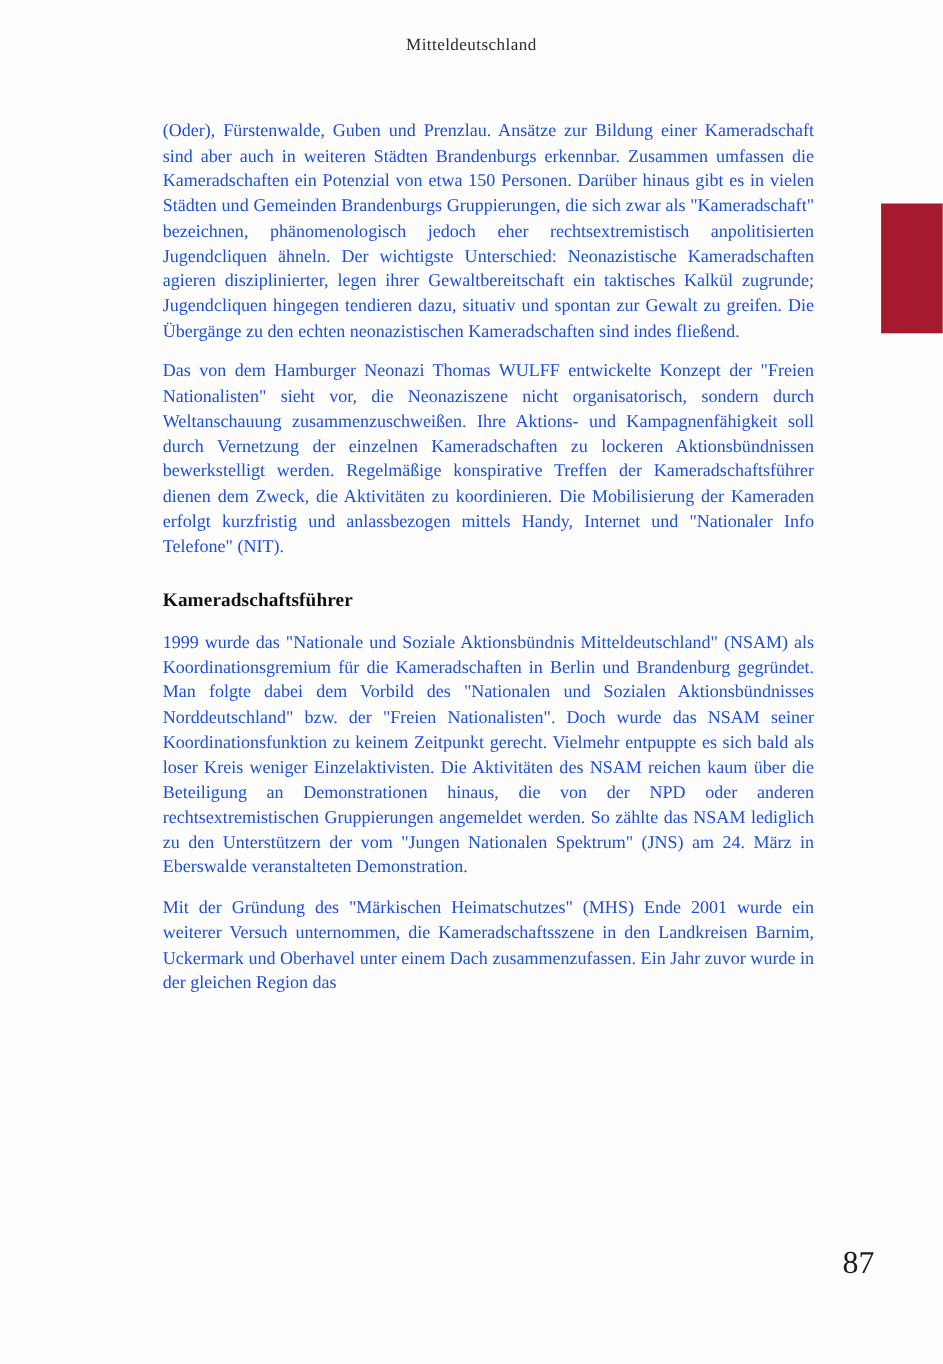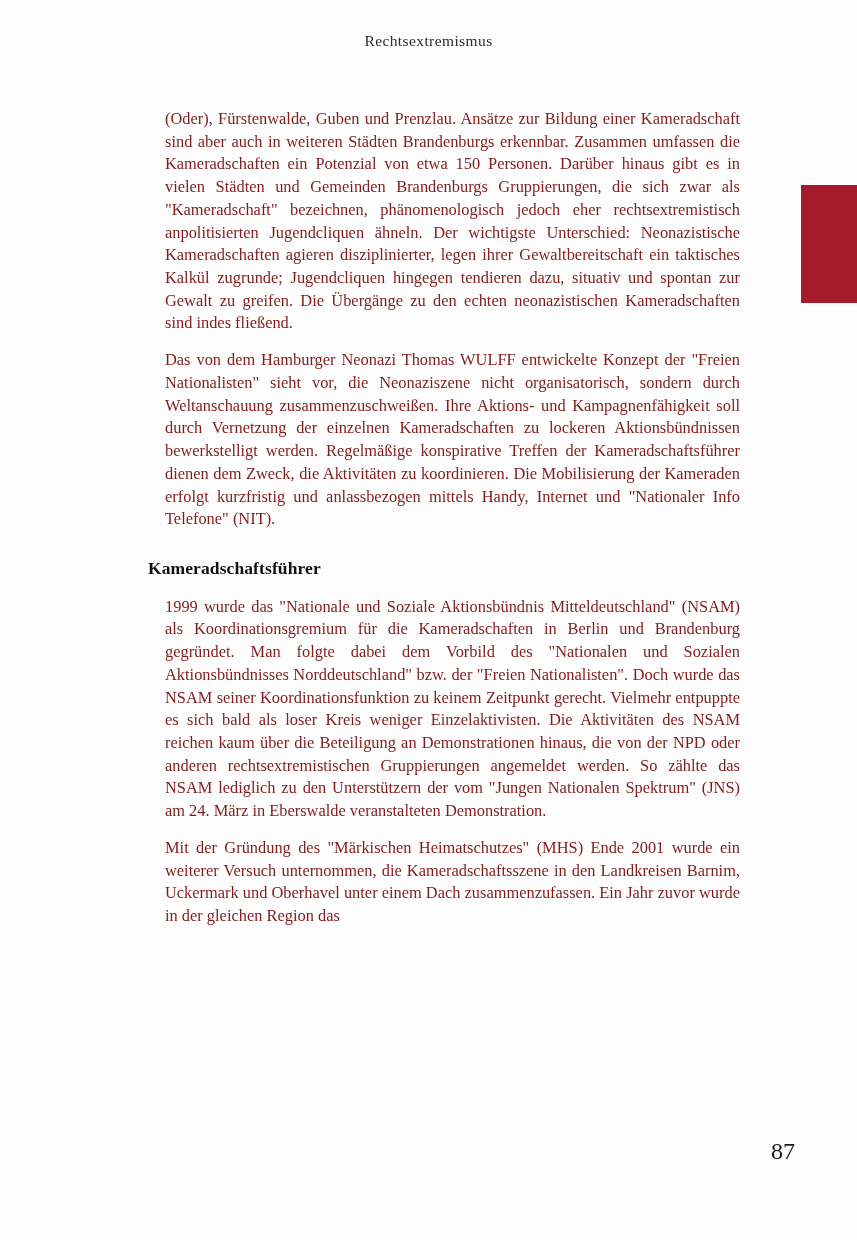--- a/index.html
+++ b/index.html
@@ -39,56 +39,56 @@
     height: 118px;
     background: #a51a2d;
   }
   .content {
     position: absolute;
     left: 148px;
     top: 108px;
     width: 592px;
   }
   p.body-par {
-    margin: 0 0 14px 17px;
+    margin: 0 0 14px 0;
     font-size: 16.4px;
     line-height: 1.385;
     text-align: justify;
     text-justify: inter-word;
-    color: #7f1d1d;
+    color: #1d4ed8;
     hyphens: manual;
   }
   p.body-par:last-child {
     margin-bottom: 0;
   }
   h2.section-heading {
     margin: 26px 0 16px 0;
     font-size: 17.5px;
     font-weight: bold;
     line-height: 1.3;
     color: #111111;
     text-align: left;
     letter-spacing: 0.1px;
   }
   .page-number {
     position: absolute;
     right: 62px;
     bottom: 75px;
-    font-size: 24px;
+    font-size: 29px;
     color: #1b1b1b;
     font-family: "Liberation Serif", serif;
     margin-top: 36px;
   }
 </style>
 </head>
 <body>
 
 <div class="page">
 
-  <div class="running-head">Rechtsextremismus</div>
+  <div class="running-head">Mitteldeutschland</div>
 
   <div class="red-tab"></div>
 
   <div class="content">
 
     <p class="body-par">(Oder), Fürstenwalde, Guben und Prenzlau. Ansätze zur Bildung einer Kameradschaft sind aber auch in weiteren Städten Brandenburgs erkennbar. Zusammen umfassen die Kameradschaften ein Potenzial von etwa 150 Personen. Darüber hinaus gibt es in vielen Städten und Gemeinden Brandenburgs Gruppierungen, die sich zwar als "Kameradschaft" bezeichnen, phänomenologisch jedoch eher rechtsextremistisch anpolitisierten Jugendcliquen ähneln. Der wichtigste Unterschied: Neonazistische Kameradschaften agieren disziplinierter, legen ihrer Gewaltbereitschaft ein taktisches Kalkül zugrunde; Jugendcliquen hingegen tendieren dazu, situativ und spontan zur Gewalt zu greifen. Die Übergänge zu den echten neonazistischen Kameradschaften sind indes fließend.</p>
 
     <p class="body-par">Das von dem Hamburger Neonazi Thomas WULFF entwickelte Konzept der "Freien Nationalisten" sieht vor, die Neonaziszene nicht organisatorisch, sondern durch Weltanschauung zusammenzuschweißen. Ihre Aktions- und Kampagnenfähigkeit soll durch Vernetzung der einzelnen Kameradschaften zu lockeren Aktionsbündnissen bewerkstelligt werden. Regelmäßige konspirative Treffen der Kameradschaftsführer dienen dem Zweck, die Aktivitäten zu koordinieren. Die Mobilisierung der Kameraden erfolgt kurzfristig und anlassbezogen mittels Handy, Internet und "Nationaler Info Telefone" (NIT).</p>
 
     <h2 class="section-heading">Kameradschaftsführer</h2>

